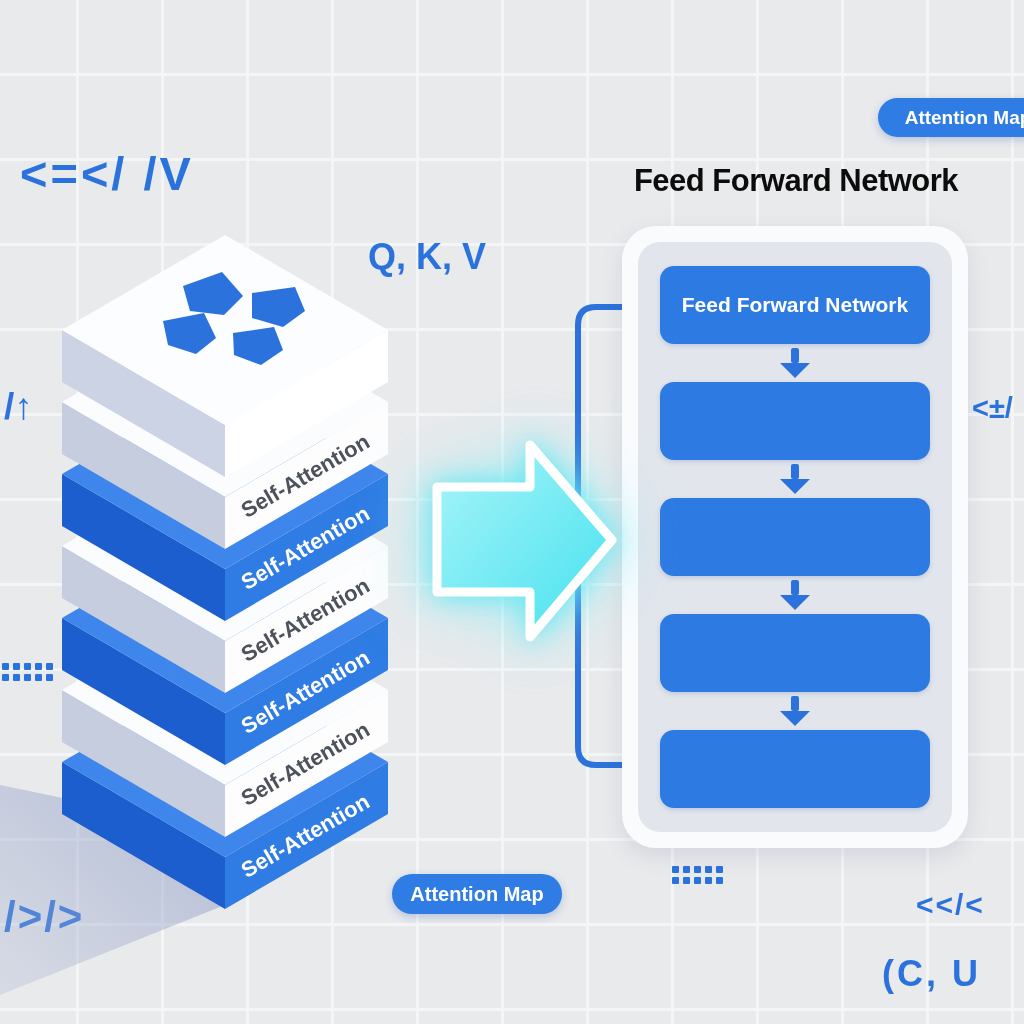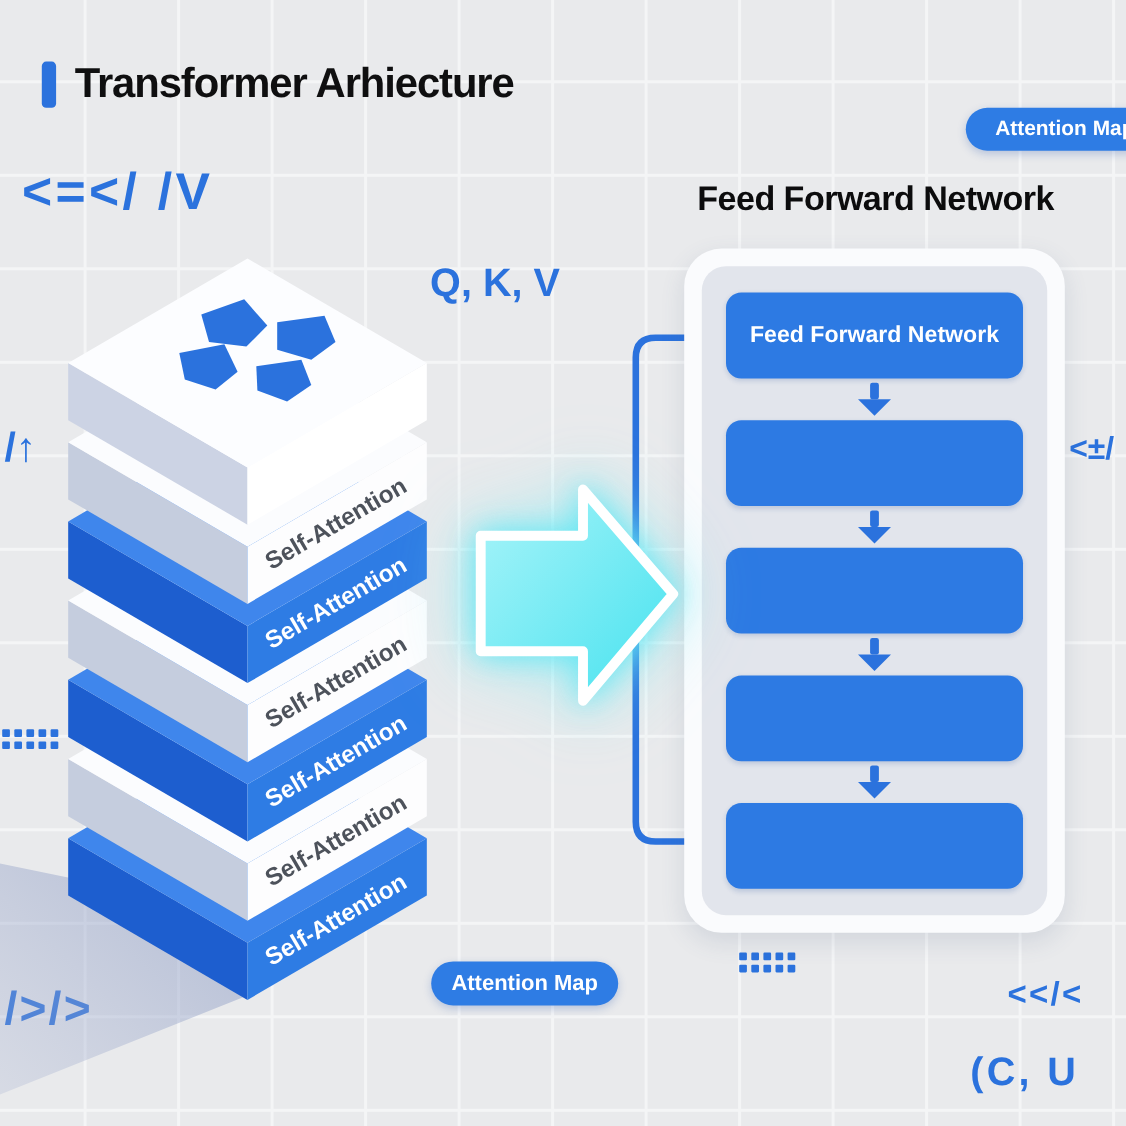--- a/index.html
+++ b/index.html
@@ -23,21 +23,21 @@
   .g-leftarrow{left:4px;top:388px;font-size:37px;}
   .g-right{left:972px;top:394px;font-size:29px;}
   .g-bottomleft{left:4px;top:896px;font-size:42px;letter-spacing:2px;}
   .g-br-top{left:916px;top:890px;font-size:30px;letter-spacing:2px;}
   .g-br-bottom{left:882px;top:956px;font-size:36px;letter-spacing:3px;text-align:right;}
   .dot-grid{position:absolute;display:grid;gap:4px;}
   .dot-grid span{width:7px;height:7px;background:#2b72dd;border-radius:1px;display:block;}
   .dots-left{left:2px;top:663px;}
   .dots-mid{left:672px;top:866px;}
   
-  .qkv{position:absolute;left:391px;top:236px;font-size:36px;font-weight:800;color:#2b72dd;}
+  .qkv{position:absolute;left:368px;top:236px;font-size:36px;font-weight:800;color:#2b72dd;}
   .ffn-heading{position:absolute;left:626px;top:163px;width:340px;text-align:center;
     font-size:31px;font-weight:800;color:#0c0c0d;letter-spacing:-0.5px;}
   
   .badge{position:absolute;background:#2e7ce4;color:#fff;font-weight:700;
     display:flex;align-items:center;justify-content:center;
     box-shadow:0 3px 8px rgba(30,80,170,.25);}
   .badge-top{left:878px;top:98px;height:39px;width:172px;border-radius:20px;font-size:19px;padding-left:4px;}
   .badge-bottom{left:392px;top:874px;height:40px;width:170px;border-radius:21px;font-size:20px;}
   
   .panel{position:absolute;left:622px;top:226px;width:346px;height:622px;
@@ -57,24 +57,20 @@
   .layer-svg{position:absolute;left:0;top:0;pointer-events:none;}
   .big-arrow{position:absolute;left:400px;top:420px;
     filter:drop-shadow(0 0 14px rgba(95,231,243,.95)) drop-shadow(0 0 32px rgba(120,236,246,.65));}
   svg text{font-family:"Liberation Sans",sans-serif;}
 </style>
 </head>
 <body>
 
 <div class="canvas">
 
-  <div class="title-row">
-    <div class="title-bar"></div>
-    <h1 class="title-text">Transformer Arhiecture</h1>
-  </div>
 
   <div class="glyph g-topleft">&lt;=&lt;/ /V</div>
   <div class="glyph g-leftarrow">/↑</div>
   <div class="glyph g-right">&lt;±/</div>
   <div class="glyph g-bottomleft">/&gt;/&gt;</div>
   <div class="glyph g-br-top">&lt;&lt;/&lt;</div>
   <div class="glyph g-br-bottom">(C, U</div>
   <div class="dot-grid dots-left" style="grid-template-columns: repeat(5, 7px);">
       <span></span>
       <span></span>

